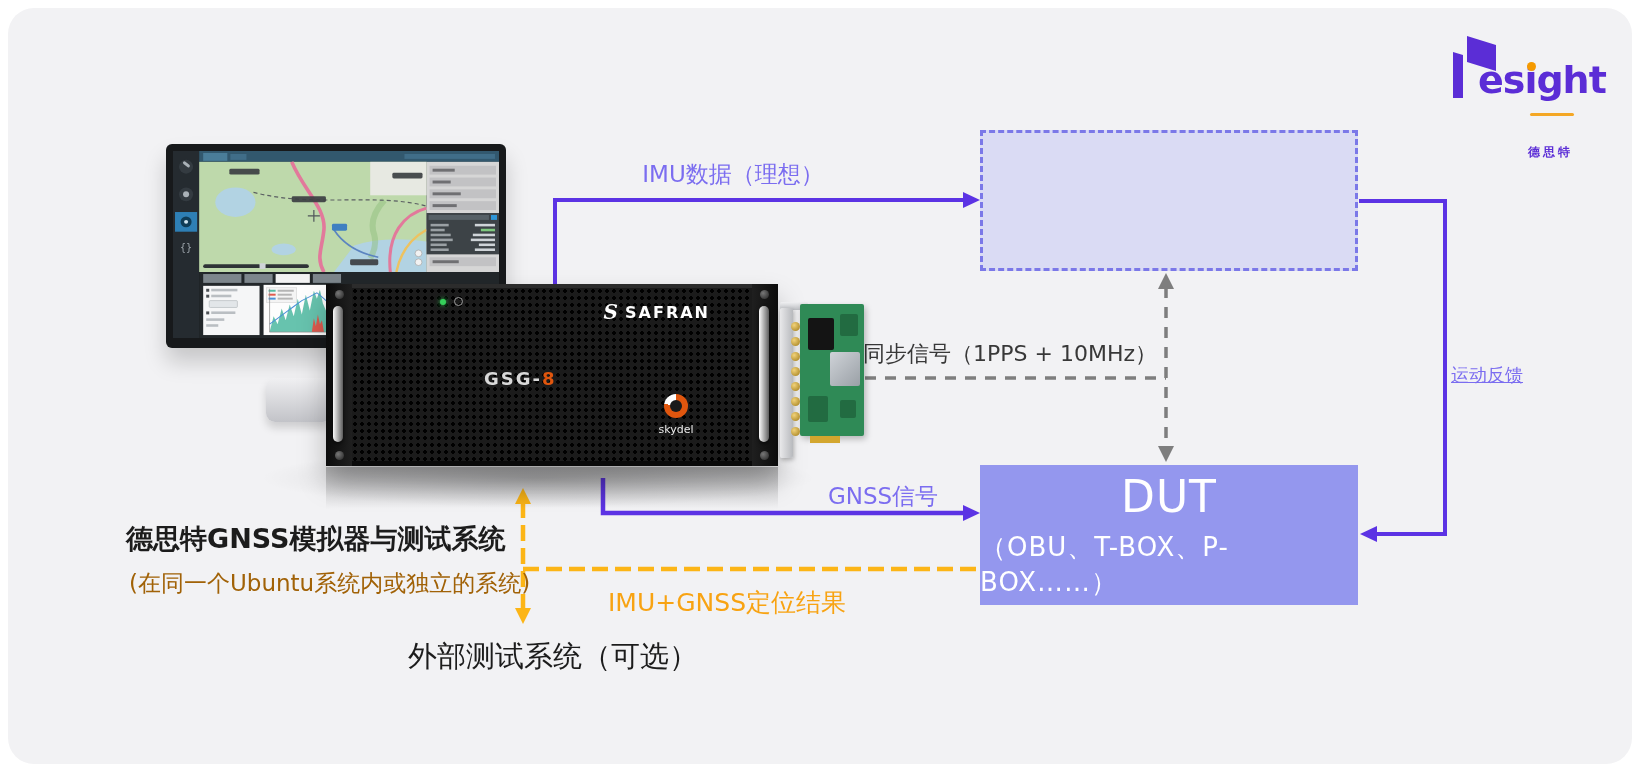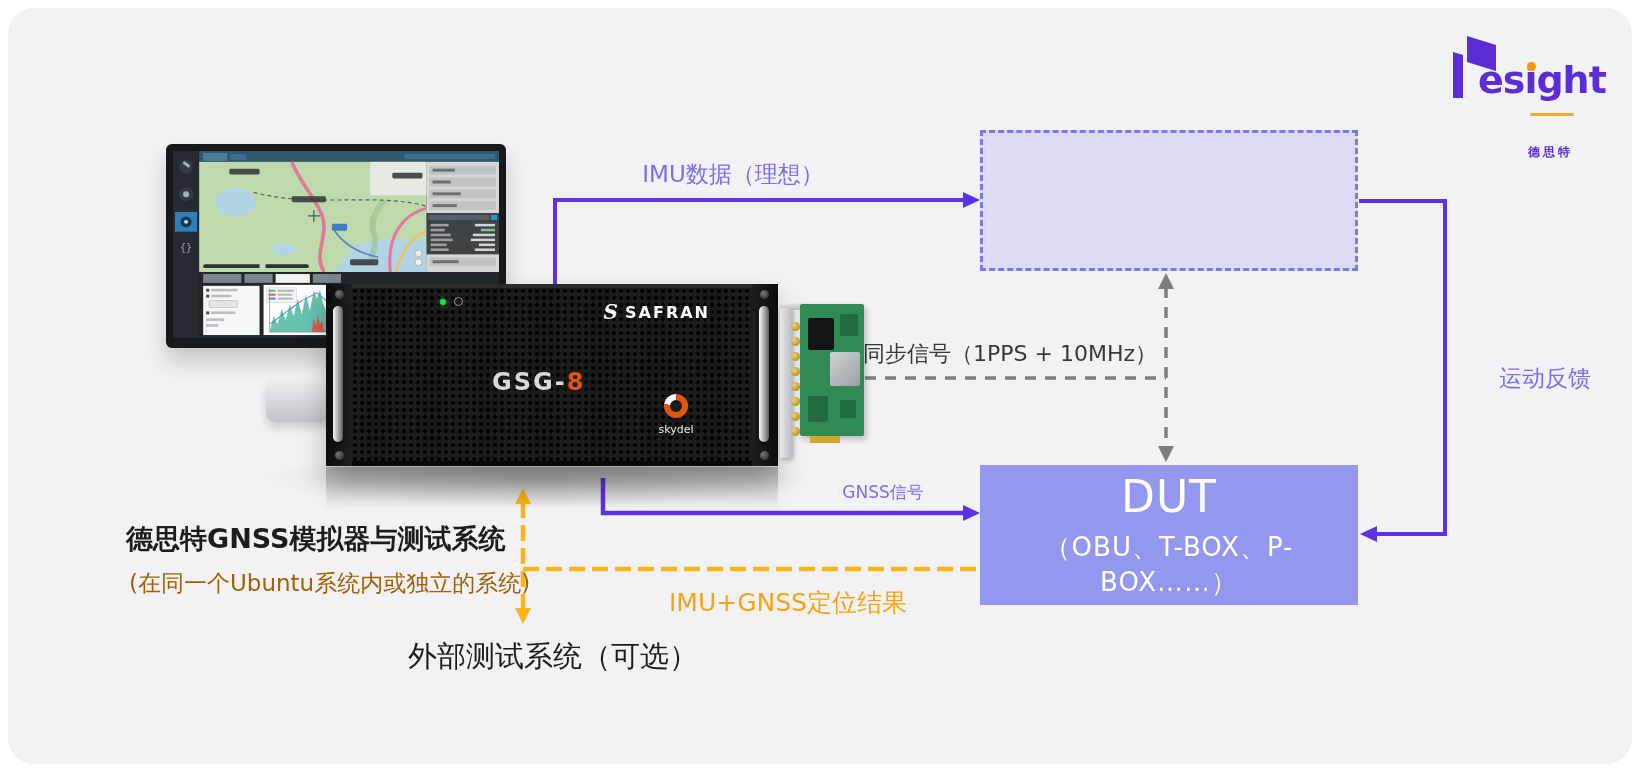--- a/index.html
+++ b/index.html
@@ -13,29 +13,29 @@
 
   
   .box-turntable{position:absolute;left:972px;top:122px;width:378px;height:141px;
      background:var(--box_fill_light);border:3px dashed var(--box_border);
      display:flex;flex-direction:column;align-items:center;justify-content:center;gap:16px;
      color:#ffffff;font-size:29px;letter-spacing:2px;}
   .box-dut{position:absolute;left:972px;top:457px;width:378px;height:140px;
      background:var(--dut_fill);display:flex;flex-direction:column;align-items:center;justify-content:center;gap:8px;
      color:#ffffff;}
   .dut-title{font-size:44px;letter-spacing:1px;}
-  .dut-sub{font-size:26px;letter-spacing:1px;text-align:center;}
+  .dut-sub{font-size:26px;letter-spacing:1px;}
 
   
   .lbl{position:absolute;white-space:nowrap;}
   .lbl-imu{left:560px;top:151px;width:330px;text-align:center;font-size:23px;color:var(--purple_label);}
   .lbl-sync{left:790px;top:331px;width:380px;text-align:center;font-size:22px;color:var(--dark_text);}
-  .lbl-gnss{left:770px;top:473px;width:210px;text-align:center;font-size:17px;color:var(--purple_label);}
-  .lbl-result{left:600px;top:578px;width:360px;text-align:center;font-size:25px;color:var(--orange_label);}
-  .lbl-feedback{left:1443px;top:355px;width:140px;text-align:right;font-size:23px;color:var(--purple_label);}
+  .lbl-gnss{left:770px;top:473px;width:210px;text-align:center;font-size:23px;color:var(--purple_label);}
+  .lbl-result{left:600px;top:578px;width:360px;font-size:25px;color:var(--orange_label);}
+  .lbl-feedback{left:1443px;top:355px;width:140px;text-align:left;font-size:18px;color:var(--purple_label);text-decoration:underline;}
   .lbl-sim-title{left:118px;top:513px;font-size:27px;font-weight:bold;color:#1c1c1c;}
   .lbl-sim-sub{left:121px;top:560px;font-size:23px;color:#a16207;}
   .lbl-external{left:400px;top:629px;font-size:29px;color:#1c1c1c;}
 
   
   .logo{position:absolute;left:1412px;top:28px;width:170px;height:78px;}
   .logo-mark{position:absolute;left:30px;top:0;}
   .logo-text{position:absolute;left:58px;top:22px;font-size:38px;font-weight:bold;color:var(--logo_purple);letter-spacing:-1px;}
   .logo-idot{position:absolute;left:107px;top:26px;width:9px;height:9px;border-radius:50%;background:var(--logo_orange);}
   .logo-cn{position:absolute;left:108px;top:62px;font-size:12px;color:var(--logo_purple);letter-spacing:3px;font-weight:bold;margin-top:46px;}
@@ -54,21 +54,21 @@
   .rack-ear{position:relative;width:26px;background:linear-gradient(90deg,#0c0c0c,#1f1f1f);}
   .rack-ear.right{background:linear-gradient(90deg,#1f1f1f,#0c0c0c);}
   .handle{position:absolute;left:7px;top:22px;width:10px;height:136px;border-radius:6px;
      background:linear-gradient(90deg,#fafafa,#8e8e8e 70%,#5c5c5c);box-shadow:0 2px 4px rgba(0,0,0,.6);}
   .screw{position:absolute;width:9px;height:9px;border-radius:50%;background:radial-gradient(circle at 35% 35%,#777,#222);}
   .gsg-face{position:relative;flex:1;background-color:#1b1b1b;
      background-image:radial-gradient(circle at 3px 3px,#000 1.7px,transparent 2px);background-size:7px 7px;
      border-top:4px solid #2c2c2c;border-bottom:5px solid #0a0a0a;}
   .gsg-led{position:absolute;left:88px;top:11px;width:6px;height:6px;border-radius:50%;background:#35d05a;box-shadow:0 0 5px #35d05a;}
   .gsg-pwr{position:absolute;left:102px;top:9px;width:9px;height:9px;border-radius:50%;border:1.5px solid #9a9a9a;}
-  .gsg-model{position:absolute;left:140px;top:80px;font-size:24px;font-weight:bold;letter-spacing:2px;color:#d9d9d9;}
+  .gsg-model{position:absolute;left:132px;top:80px;font-size:18px;font-weight:bold;letter-spacing:2px;color:#d9d9d9;}
   .gsg-model .digit{color:var(--gsg_orange);}
   .safran{position:absolute;right:42px;top:12px;color:#ffffff;font-size:16px;font-weight:bold;letter-spacing:2px;display:flex;align-items:center;gap:5px;}
   .safran-s{font-family:"DejaVu Serif",serif;font-style:italic;font-size:20px;}
   .skydel{position:absolute;right:46px;top:106px;width:60px;text-align:center;}
   .skydel-ring{display:inline-block;width:24px;height:24px;border-radius:50%;
      background:conic-gradient(var(--gsg_orange) 0 78%, #ffffff 78% 100%);position:relative;}
   .skydel-ring::after{content:"";position:absolute;left:6px;top:6px;width:12px;height:12px;border-radius:50%;background:#1b1b1b;}
   .skydel-name{color:#e9e9e9;font-size:11px;margin-top:1px;}
   .gsg-reflection{position:absolute;left:318px;top:459px;width:452px;height:42px;
      background:linear-gradient(180deg,rgba(20,20,20,.28),rgba(20,20,20,0));}

